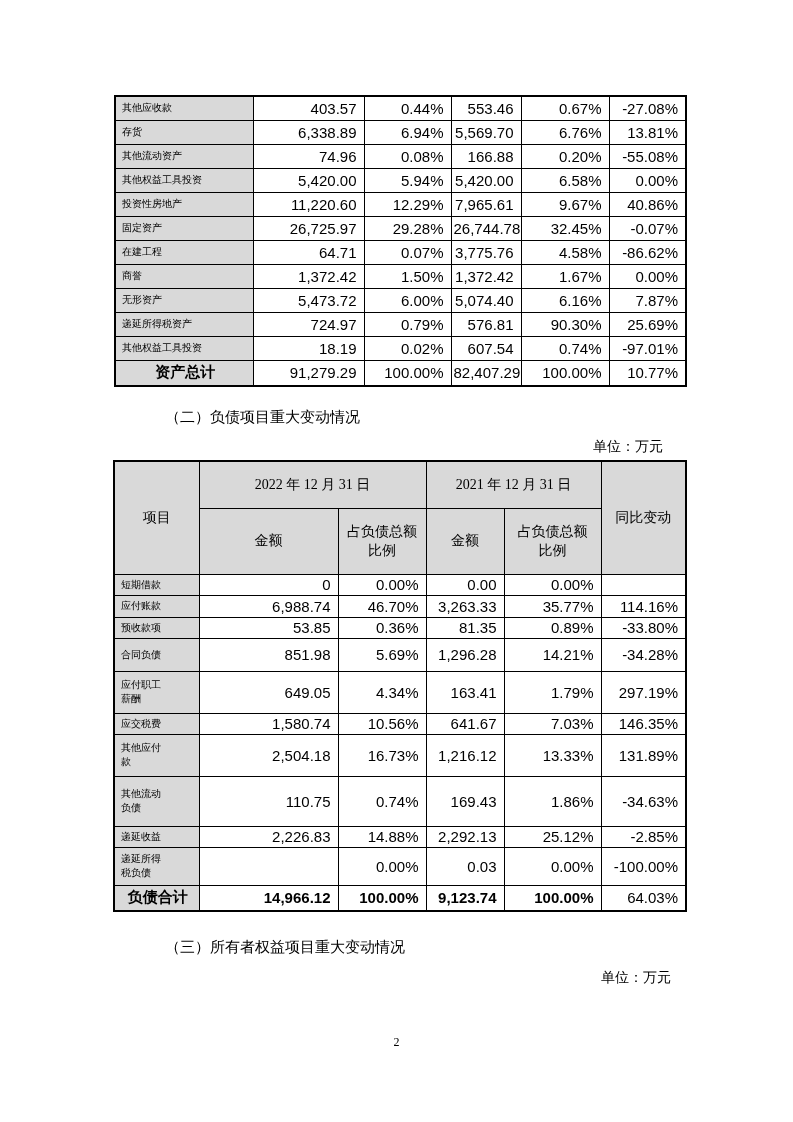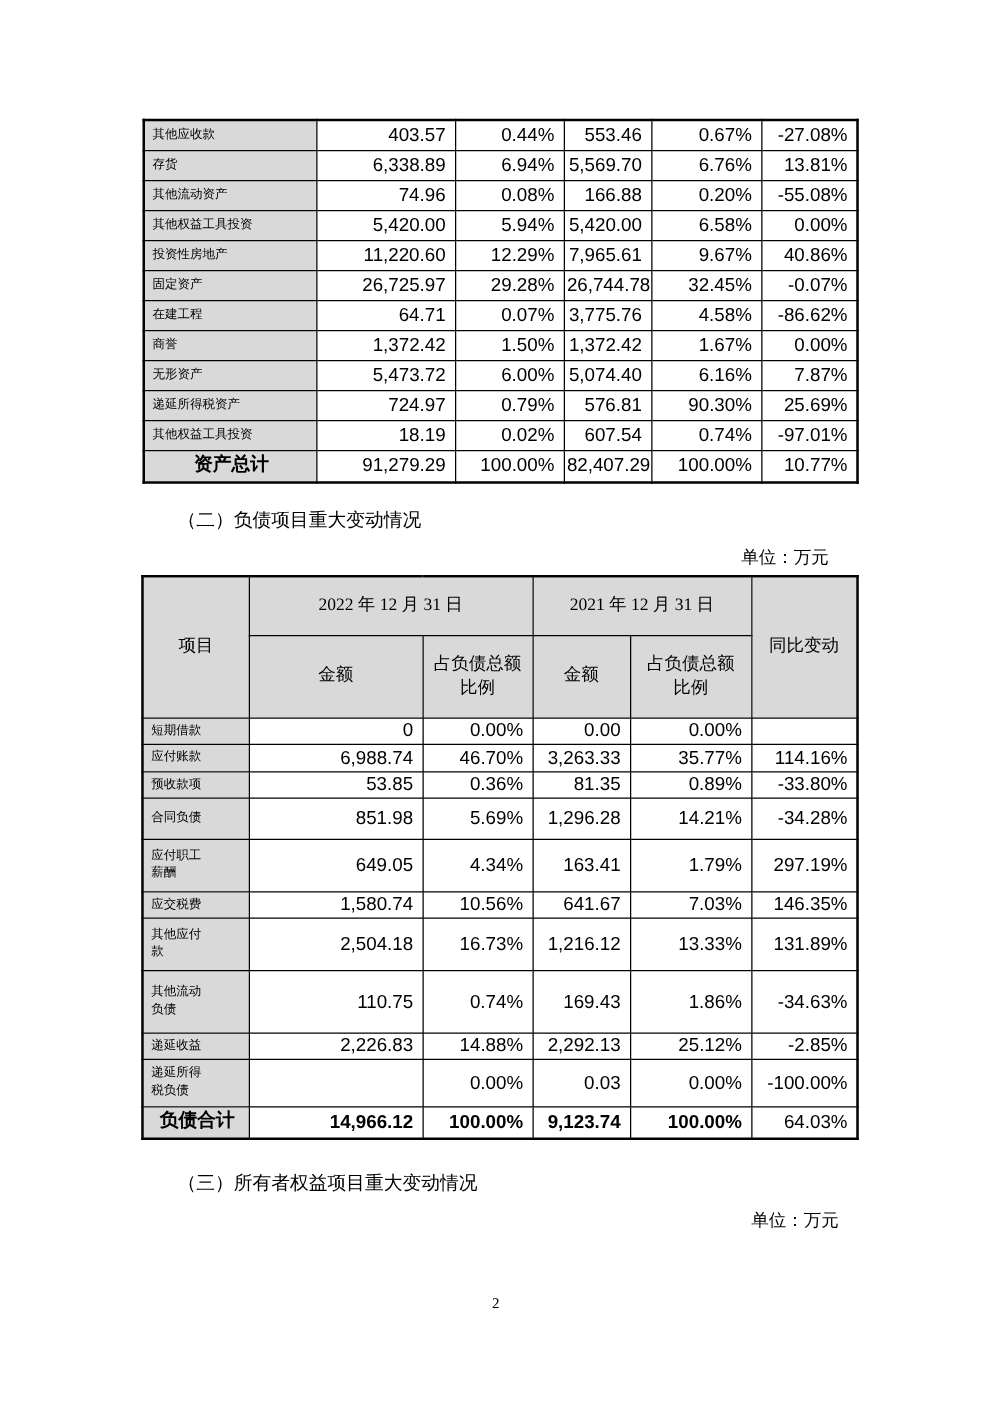--- a/index.html
+++ b/index.html
@@ -69,21 +69,21 @@
   #t2 tbody tr:nth-child(7){height:42px;margin-top:48px;}
   #t2 tbody tr:nth-child(8){height:50px;margin-left:45px;}
   #t2 tbody tr:nth-child(9){height:21px;}
   #t2 tbody tr:nth-child(10){height:38px;}
   #t2 tbody tr:nth-child(11){height:21px;margin-left:36px;}
   
   #t3{left:112px;top:987px;width:578px;}
   #t3 td{height:27px;}
   .sec-heading{
     position:absolute;
-    left:142px;
+    left:165px;
     font-size:15px;
     line-height:20px;
   }
   #h2a{top:407px;}
   #h2b{top:937px;}
   .unit{
     position:absolute;
     font-size:14px;
     line-height:18px;
   }

